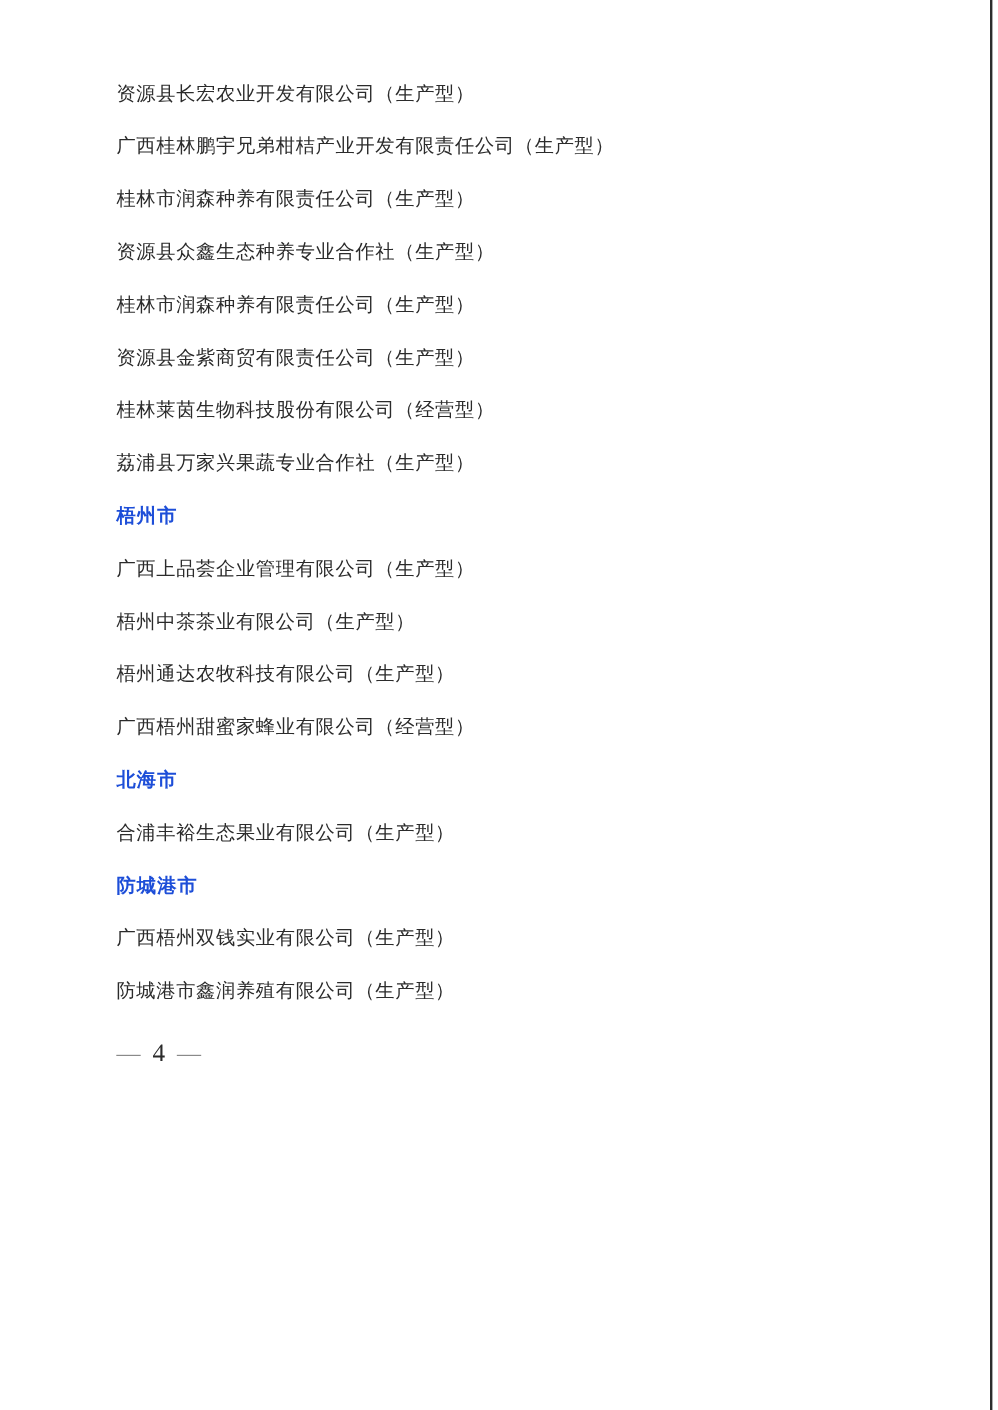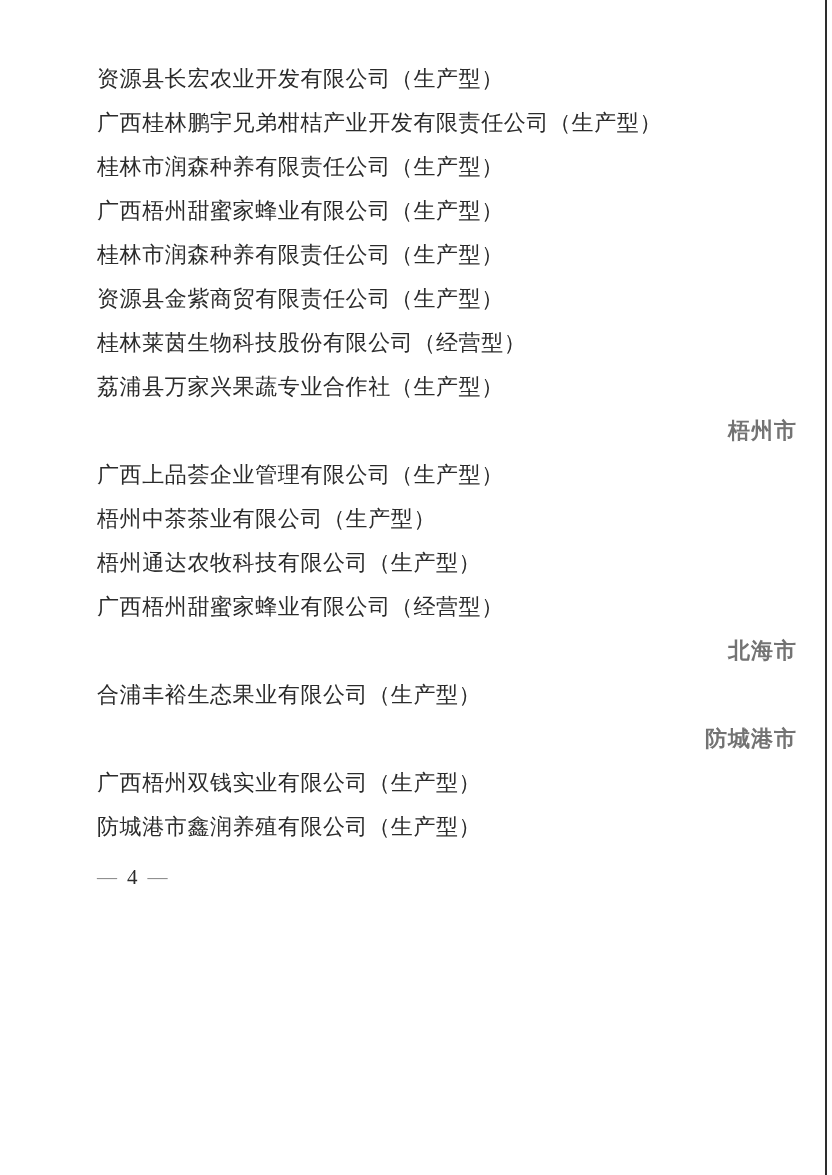--- a/index.html
+++ b/index.html
@@ -20,51 +20,50 @@
     background: #2d2d2d;
   }
   .content {
     position: absolute;
     left: 97px; top: 57px;
     width: 700px;
   }
   .line {
     height: 44px;
     line-height: 44px;
-    font-size: 22px;
+    font-size: 16px;
     letter-spacing: 0.6px;
     color: #2b2b2b;
     white-space: nowrap;
     text-rendering: optimizeLegibility;
   }
   .city {
-    font-family: Liberation Serif, serif;
+    font-family: Liberation Mono, monospace;
     font-weight: bold;
-    color: #737373;
+    color: #1d4ed8;
     letter-spacing: 1px;
-    text-align: right;
   }
   .pagenum {
     margin-top: 6px;
     font-size: 20px;
     letter-spacing: 0;
   }
   .pagenum .dash { color: #8a8a8a; }
   .pagenum .num  { color: #2b2b2b; margin: 0 10px; font-size: 21px; }
 </style>
 </head>
 <body>
 
 <div class="page">
   <div class="content">
 
     <p class="line">资源县长宏农业开发有限公司（生产型）</p>
     <p class="line">广西桂林鹏宇兄弟柑桔产业开发有限责任公司（生产型）</p>
     <p class="line">桂林市润森种养有限责任公司（生产型）</p>
-    <p class="line">广西梧州甜蜜家蜂业有限公司（生产型）</p>
+    <p class="line">资源县众鑫生态种养专业合作社（生产型）</p>
     <p class="line">桂林市润森种养有限责任公司（生产型）</p>
     <p class="line">资源县金紫商贸有限责任公司（生产型）</p>
     <p class="line">桂林莱茵生物科技股份有限公司（经营型）</p>
     <p class="line">荔浦县万家兴果蔬专业合作社（生产型）</p>
 
     <p class="line city">梧州市</p>
     <p class="line">广西上品荟企业管理有限公司（生产型）</p>
     <p class="line">梧州中茶茶业有限公司（生产型）</p>
     <p class="line">梧州通达农牧科技有限公司（生产型）</p>
     <p class="line">广西梧州甜蜜家蜂业有限公司（经营型）</p>

